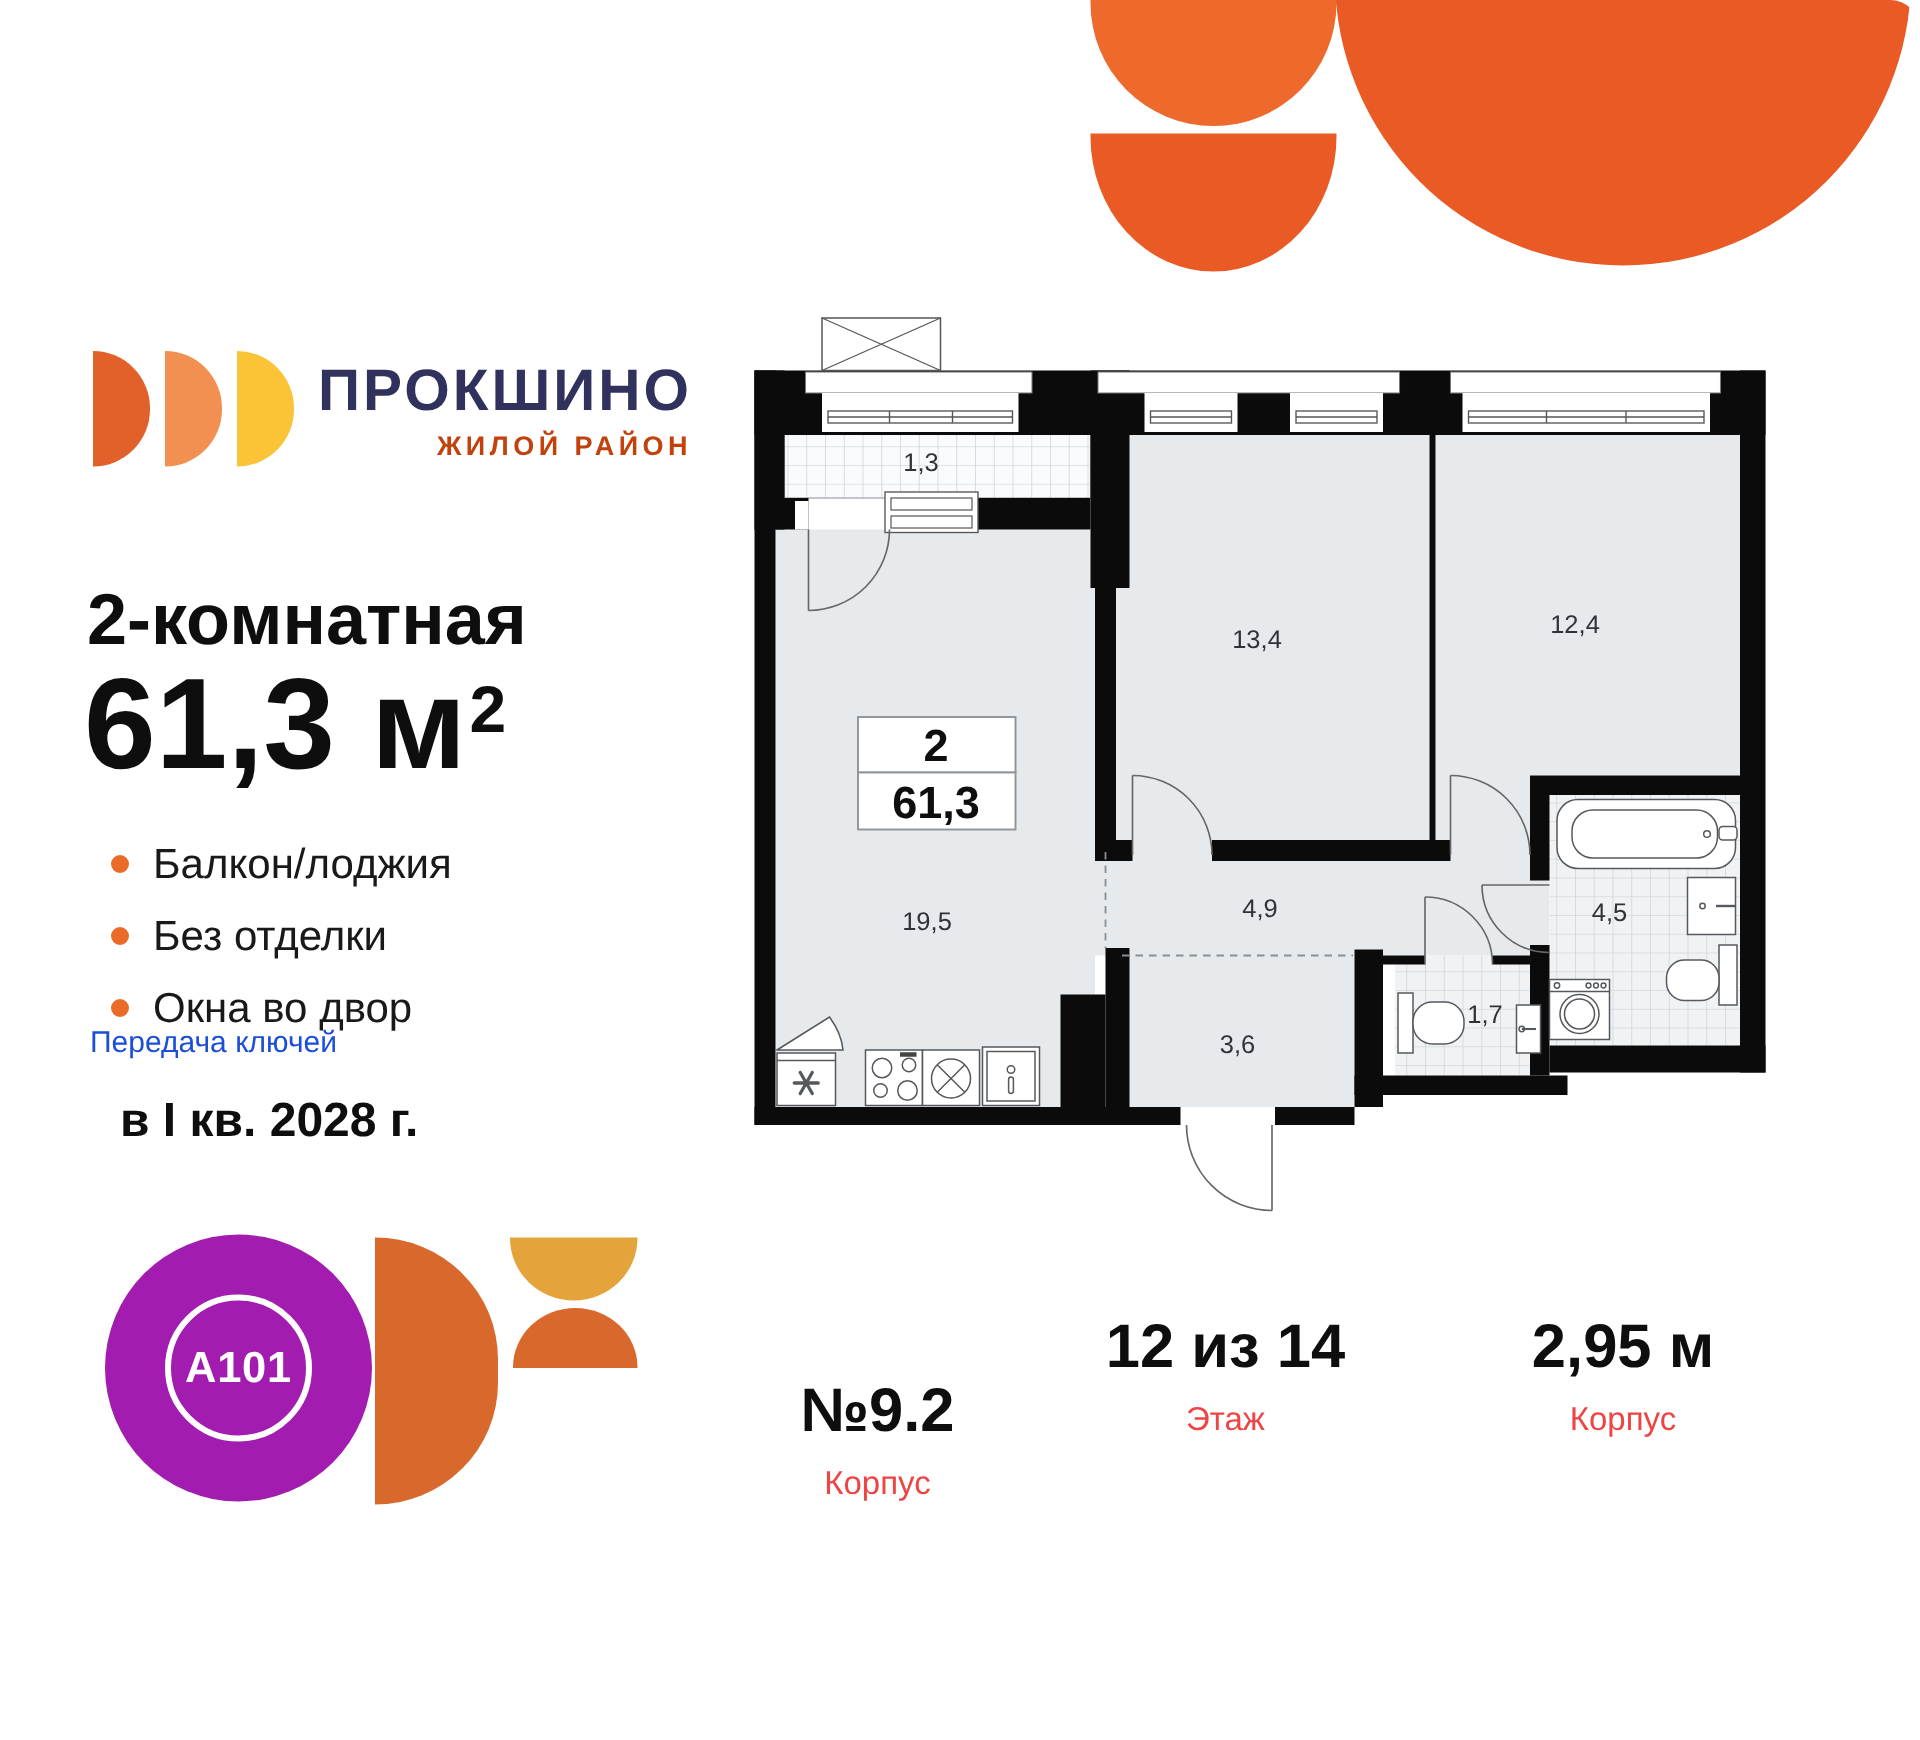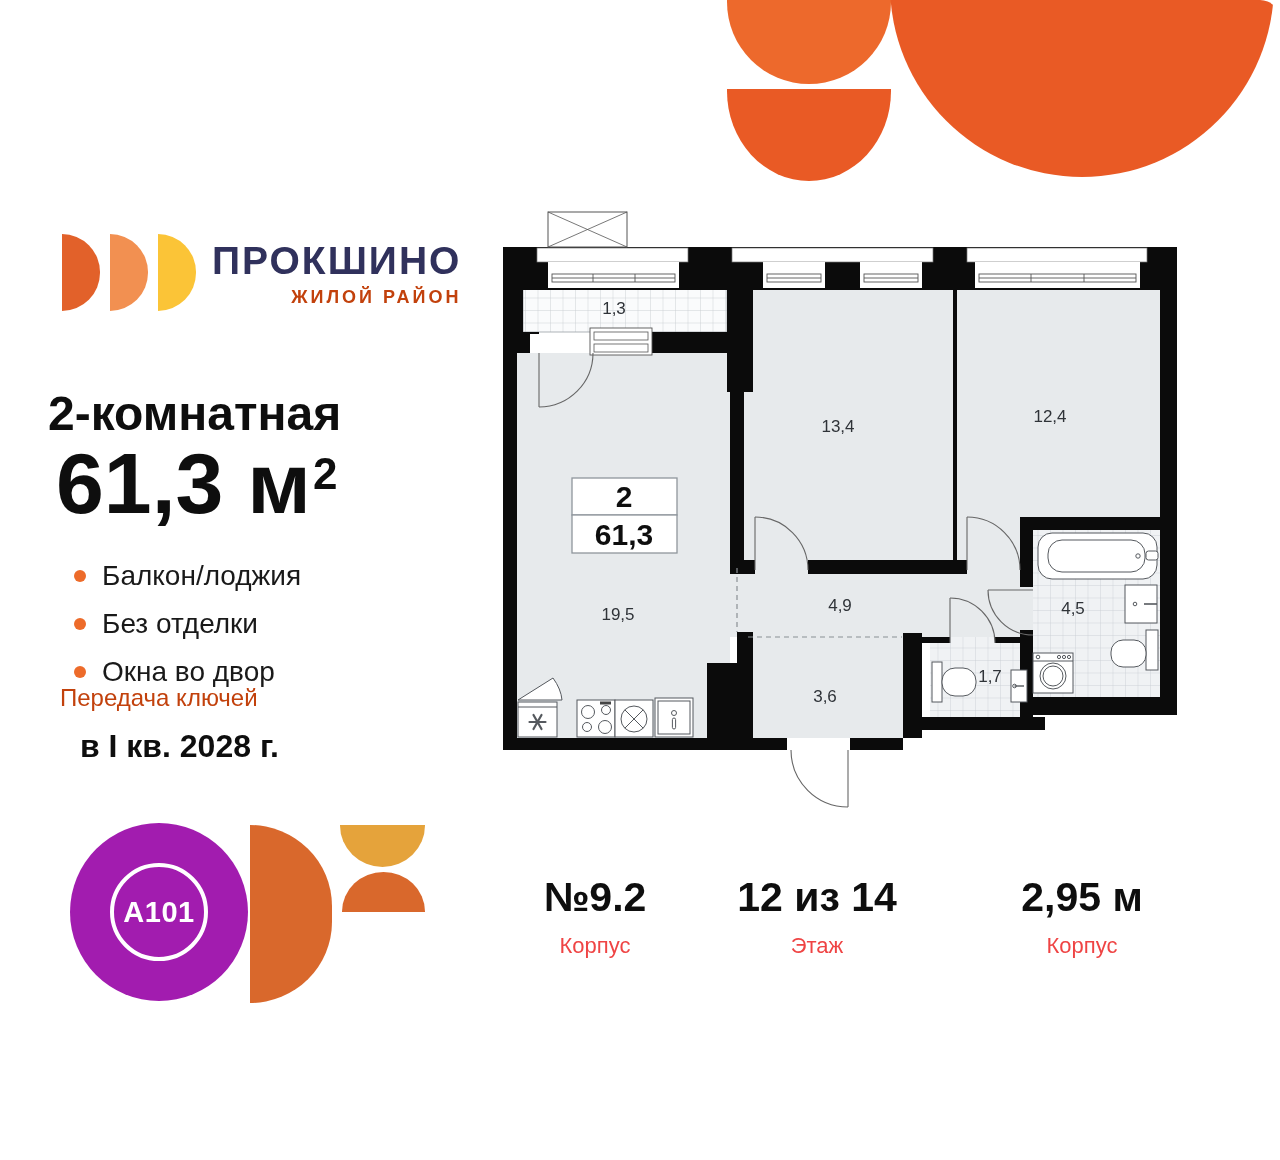--- a/index.html
+++ b/index.html
@@ -19,48 +19,48 @@
   .logo-discs{display:flex;margin-top:2px;}
   .logo-disc{width:38px;height:77px;margin-right:10px;border-radius:0 39px 39px 0 / 0 39px 39px 0;}
   .logo-disc.d1{background:#E2612A;}
   .logo-disc.d2{background:#F29051;}
   .logo-disc.d3{background:#FBC437;margin-right:16px;}
   .logo-text{display:flex;flex-direction:column;}
   .logo-name{font-size:39px;font-weight:bold;letter-spacing:2px;color:#30315C;line-height:1.1;margin-top:8px;}
   .logo-tagline{font-size:18px;font-weight:bold;letter-spacing:3px;color:#c2410c;margin-top:4px;align-self:flex-end;}
 
   
-  .rooms-title{position:absolute;left:48px;top:386px;font-size:48px;font-weight:bold;color:#0e0e0e;}
+  .rooms-title{position:absolute;left:58px;top:386px;font-size:48px;font-weight:bold;color:#0e0e0e;}
   .area-line{position:absolute;left:56px;top:438px;font-size:86px;font-weight:bold;color:#0e0e0e;line-height:1.05;}
   .area-line sup{font-size:44px;position:relative;top:6px;margin-left:2px;}
   .features{position:absolute;left:62px;top:548px;list-style:none;margin:12px;padding:0;}
   .features li{display:flex;align-items:center;margin-bottom:16px;font-size:28px;color:#191919;}
   .features .dot{width:12px;height:12px;border-radius:50%;background:#ED6B2A;margin-right:16px;flex:0 0 auto;}
-  .handover1{position:absolute;left:60px;top:684px;font-size:24px;color:#c2410c;text-align:center;}
+  .handover1{position:absolute;left:60px;top:684px;font-size:20px;color:#1d4ed8;text-align:center;}
   .handover2{position:absolute;left:60px;top:728px;font-size:32px;font-weight:bold;color:#0e0e0e;margin-left:20px;}
 
   
   .a101{position:absolute;left:70px;top:823px;width:430px;height:185px;}
   .a101-circle{position:absolute;left:0;top:0;width:178px;height:178px;background:#a21caf;border-radius:50%;
                display:flex;align-items:center;justify-content:center;}
   .a101-ring{width:90px;height:90px;border:4px solid #fff;border-radius:50%;
              display:flex;align-items:center;justify-content:center;
              font-size:29px;font-weight:bold;color:#fff;letter-spacing:0.5px;}
   .a101-half{position:absolute;left:180px;top:2px;width:82px;height:178px;background:#D9682C;
              border-radius:0 90px 90px 0 / 0 89px 89px 0;}
   .a101-topbowl{position:absolute;left:270px;top:2px;width:85px;height:42px;background:#E5A33B;
                 border-radius:0 0 43px 43px / 0 0 42px 42px;}
   .a101-bottomcap{position:absolute;left:272px;top:49px;width:83px;height:40px;background:#D9682C;
                   border-radius:42px 42px 0 0 / 40px 40px 0 0;}
 
   
   .stat{position:absolute;top:874px;width:220px;text-align:center;}
   .stat .value{font-size:41px;font-weight:bold;color:#0e0e0e;}
   .stat .label{font-size:22px;color:#ef4444;margin-top:12px;}
-  .stat.s1{left:485px;} .stat.s2{left:707px;} .stat.s3{left:972px;}
+  .stat.s1{left:475px;margin-top:43px;} .stat.s2{left:707px;} .stat.s3{left:972px;}
 
   
   .plan{position:absolute;left:500px;top:210px;width:680px;height:600px;}
   .plan text{font-family:"Liberation Sans",sans-serif;}
   .room-label{font-size:17px;fill:#2f3338;}
   .info-num{font-size:30px;font-weight:bold;fill:#0e0e0e;}
 </style>
 </head>
 <body>
 

